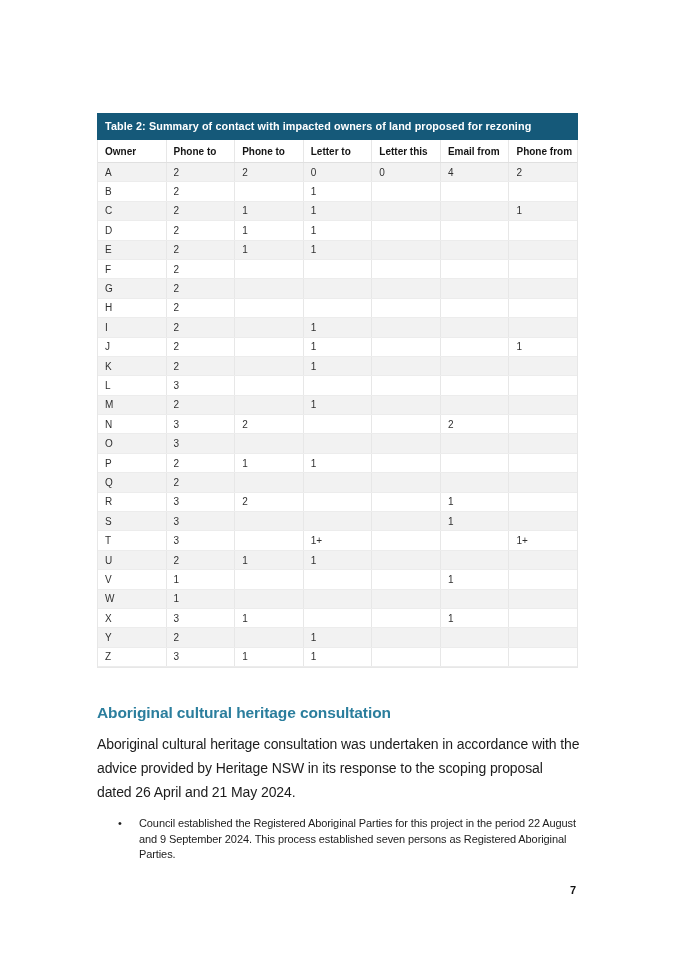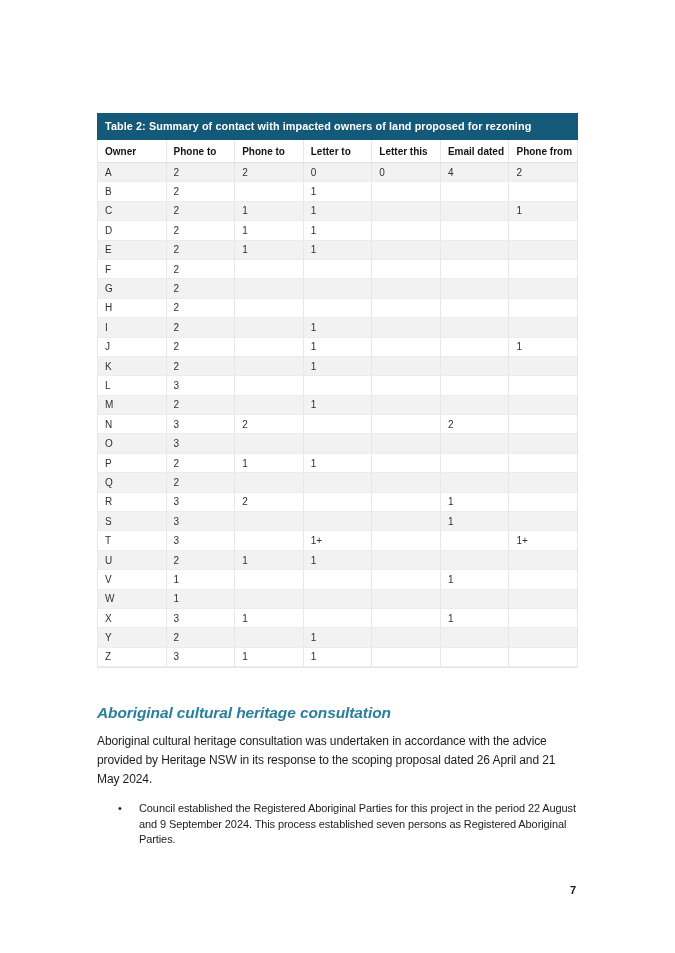--- a/index.html
+++ b/index.html
@@ -68,26 +68,25 @@
     font-weight: bold;
     color: #141414;
   }
   
   .section-heading {
     margin: 36px 0 10px 0;
     font-size: 15.5px;
     font-weight: bold;
     letter-spacing: -0.1px;
     color: #2b7e9d;
-    font-style: italic;
   }
   .para {
     margin: 0 0 9px 0;
-    font-size: 12px;
-    line-height: 19px;
+    font-size: 14px;
+    line-height: 24px;
     letter-spacing: -0.1px;
     color: #1c1c1c;
     width: 483px;
   }
   .bullet-list {
     margin: 12px 0 0 0;
     padding: 0;
     width: 483px;
   }
   .bullet-list li {
@@ -124,21 +123,21 @@
 
   <div class="table-wrap">
     <div class="t-title">Table 2: Summary of contact with impacted owners of land  proposed for rezoning</div>
     <div class="t-grid" id="table-grid">
         <div class="trow thead">
           <div class="tcell th">Owner</div>
           <div class="tcell th">Phone to</div>
           <div class="tcell th">Phone to</div>
           <div class="tcell th">Letter to</div>
           <div class="tcell th">Letter this</div>
-          <div class="tcell th">Email dated</div>
+          <div class="tcell th">Email from</div>
           <div class="tcell th">Phone from</div>
         </div>
         <div class="trow stripe">
           <div class="tcell">A</div>
           <div class="tcell">2</div>
           <div class="tcell">2</div>
           <div class="tcell">0</div>
           <div class="tcell">0</div>
           <div class="tcell">4</div>
           <div class="tcell">2</div>

